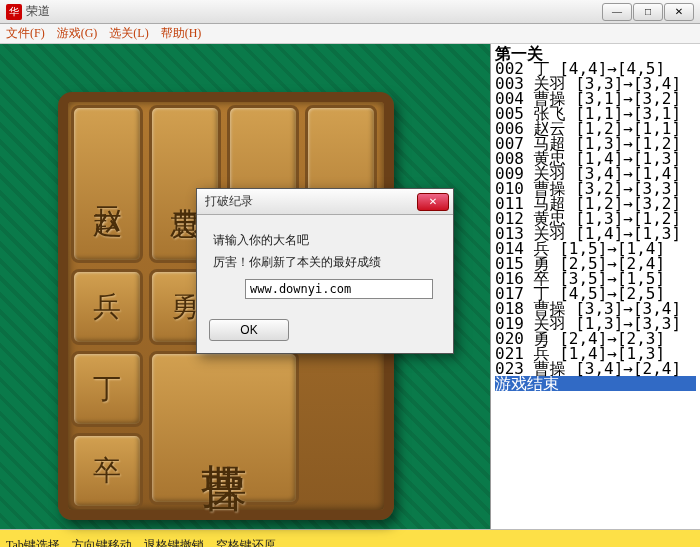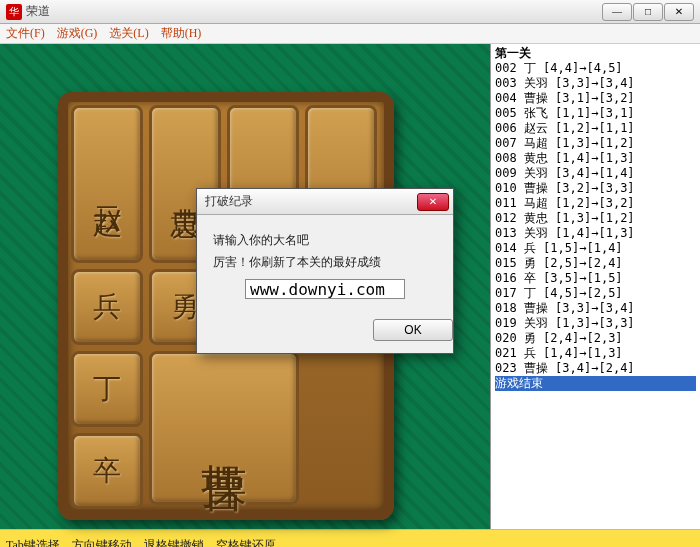--- a/index.html
+++ b/index.html
@@ -101,21 +101,21 @@
 .tile.big { font-size: 40px; }
 .tile.vert { font-size: 30px; }
 .tile.horiz { font-size: 30px; writing-mode: horizontal-tb; }
 .tile.small { font-size: 28px; writing-mode: horizontal-tb; }
 .move-list {
   flex: 1;
   background: #fff;
   border-left: 1px solid #999;
   overflow-y: auto;
   font-family: "SimSun","宋体",monospace;
-  font-size: 12px;
+  font-size: 16px;
   line-height: 15px;
   padding: 2px 4px;
 }
 .move-list .level-title {
   font-weight: bold;
 }
 .move-list .move-row {
   white-space: pre;
   cursor: pointer;
 }
@@ -165,32 +165,32 @@
   justify-content: center;
   font-size: 10px;
   cursor: pointer;
 }
 .dialog-body {
   padding: 14px 16px 12px 16px;
   color: #222;
   line-height: 22px;
 }
 .dialog-body input[type=text] {
-  width: 160px;
+  width: 188px;
   height: 20px;
   border: 1px solid #888;
   font-family: monospace;
-  font-size: 16px;
+  font-size: 12px;
   padding: 0 4px;
   margin: 6px 0 0 32px;
   display: block;
 }
 .dialog-buttons {
   display: flex;
-  justify-content: flex-end;
+  justify-content: flex-start;
   padding: 8px 0 12px 0;
   margin-left: 12px;
 }
 .dialog-buttons button {
   width: 80px;
   height: 22px;
   background: linear-gradient(to bottom, #fdfdfd, #ddd);
   border: 1px solid #888;
   border-radius: 3px;
   cursor: pointer;

